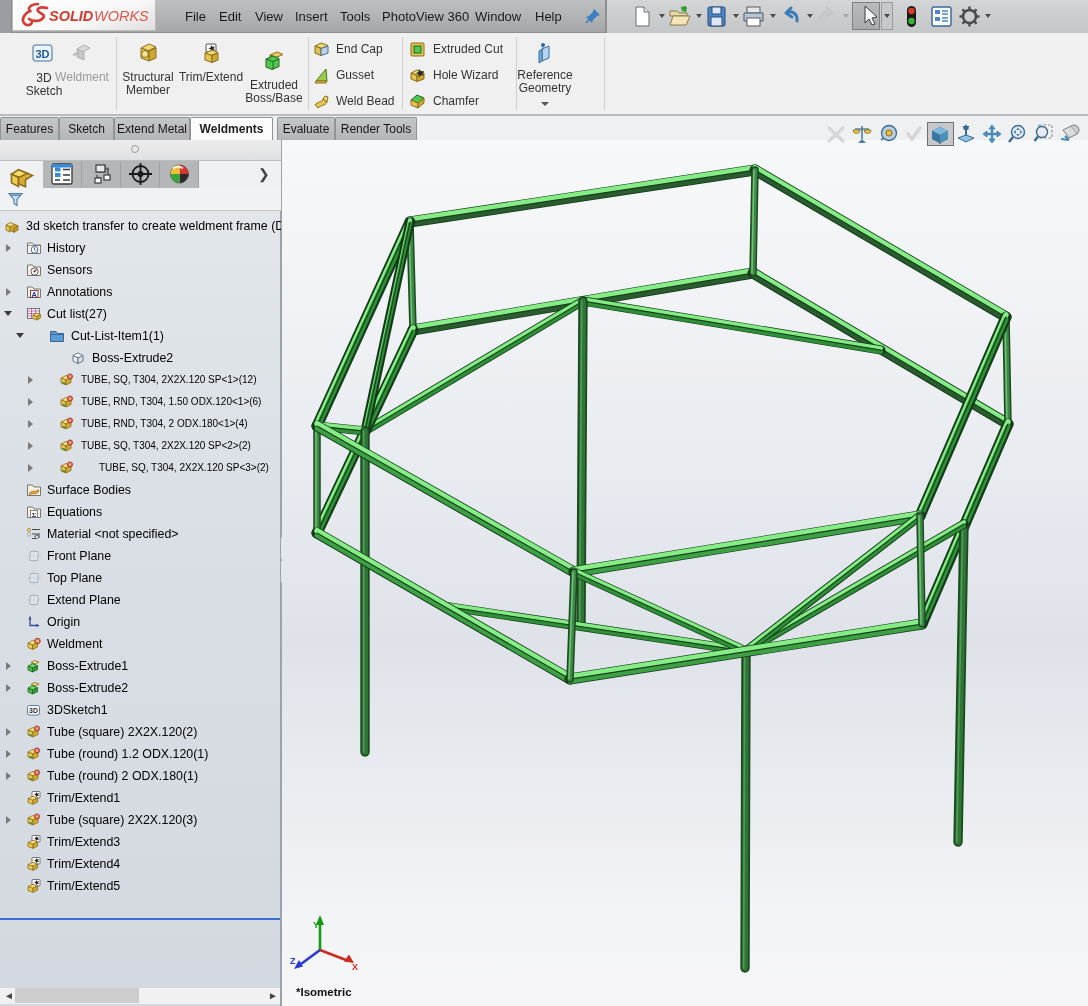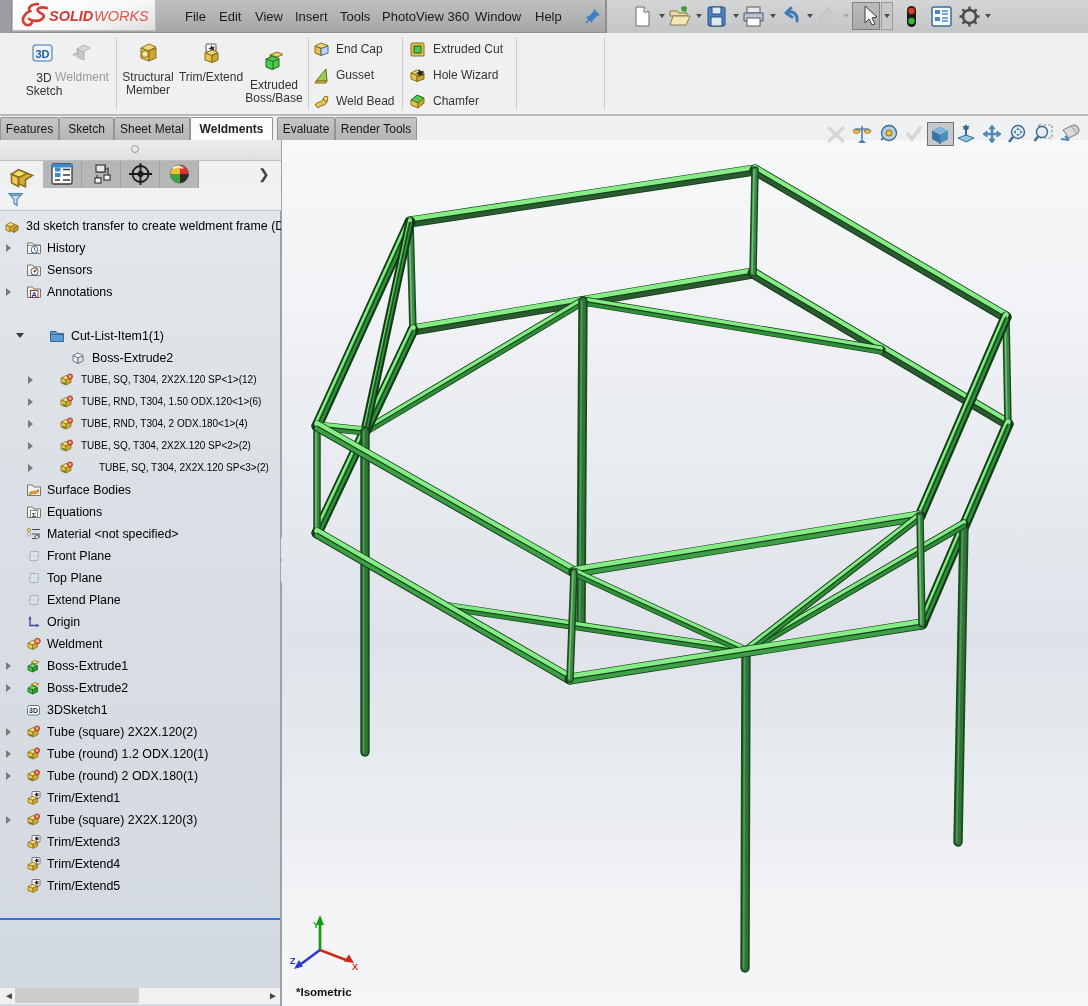--- a/index.html
+++ b/index.html
@@ -212,26 +212,36 @@
           <path d="M8 8.5 l7-2.5 v6 l-7 2.5z" fill="#caa832" stroke="#8a6c1a"></path>
           <path d="M10 2 l2 2.5 3-.8-1.8 2.6 1.8 2.4-3-.7-2 2.5-.4-3.2-2.9-1.1 2.9-1.1z" fill="#2a2a2a"></path>
         </svg></div>
  <div class="rrow" style="left:433px;top:35px">Hole Wizard</div>
  <div class="rrow" style="left:409px;top:60px"><svg width="17" height="17" viewBox="0 0 17 17" style="vertical-align:-4px">
           <path d="M2 7 L8 2 L15 5 L9 10 Z" fill="#52c552" stroke="#1a6a1a"></path>
           <path d="M2 7 l7 3 v5 l-7-3z" fill="#e3c44e" stroke="#8a6c1a"></path>
           <path d="M9 10 l6-5 v5 l-6 5z" fill="#caa832" stroke="#8a6c1a"></path>
         </svg></div>
  <div class="rrow" style="left:433px;top:61px">Chamfer</div>
+ <div class="rbtn" style="left:512px;top:8px;width:66px">
+  <svg width="24" height="24" viewBox="0 0 24 24">
+          <circle cx="10" cy="4" r="2" fill="#2a6aaa"></circle>
+          <path d="M10 6 v4" stroke="#2a6aaa"></path>
+          <path d="M9 8 l7-3 v12 l-7 3z" fill="#b5d4ef" stroke="#3a6a9a"></path>
+          <path d="M6 10 l3-2 v12 l-3 2z" fill="#7aaed6" stroke="#3a6a9a"></path>
+        </svg>
+  <div>Reference<br>Geometry</div>
+  <div style="margin-top:3px;display:inline-block;width:0;height:0;border-left:4px solid transparent;border-right:4px solid transparent;border-top:4.5px solid #555"></div>
+ </div>
 </div>
 
 <div id="tabstrip">
  <div class="tab" style="left:0px;width:59px">Features</div>
  <div class="tab" style="left:59px;width:55px">Sketch</div>
- <div class="tab" style="left:114px;width:76px">Sheet Metal</div>
+ <div class="tab" style="left:114px;width:76px">Extend Metal</div>
  <div class="tab active" style="left:190px;width:83px">Weldments</div>
  <div class="tab" style="left:277px;width:58px">Evaluate</div>
  <div class="tab" style="left:335px;width:82px">Render Tools</div>
 </div>
 
 <div id="panel">
  <div id="panelhead"><svg width="280" height="17">
           <circle cx="135" cy="9" r="3.5" fill="#e8e8e8" stroke="#9a9a9a"></circle>
         </svg></div>
  <div id="ptabs">
@@ -306,20 +316,31 @@
         <span class="txt" style="left:47px">Sensors</span>
       </div>
 <div class="trow" style="top:141px">
         <div class="arr" style="left:6px"></div>
         <svg class="tico" style="left:26px" viewBox="0 0 16 16">
           <path d="M1.5 3 h5 l1.5 2 h6.5 v8.5 h-13z" fill="#f7f3e4" stroke="#6a6a6a" stroke-width="0.9"></path>
           <rect x="4.5" y="6.5" width="7.5" height="7" fill="#fff" stroke="#8a2a2a" stroke-width="0.9"></rect>
           <text x="8.2" y="12.6" text-anchor="middle" font-size="7.5" font-weight="bold" fill="#1a3a9a" font-family="Liberation Sans">A</text>
         </svg>
         <span class="txt" style="left:47px">Annotations</span>
+      </div>
+<div class="trow" style="top:163px">
+        <div class="arrd" style="left:4px"></div>
+        <svg class="tico" style="left:26px" viewBox="0 0 16 16">
+          <rect x="1.5" y="2.5" width="12" height="10" fill="#fdfdfd" stroke="#5a5a5a" stroke-width="0.8"></rect>
+          <path d="M1.5 5 h12 M1.5 7.5 h12 M1.5 10 h12 M5.5 2.5 v10 M9.5 2.5 v10" stroke="#b43a8a" stroke-width="0.7"></path>
+          <path d="M7 9 l4-2 3.5 1.5-4 2z" fill="#f4de86" stroke="#8a6c1a" stroke-width="0.7"></path>
+          <path d="M7 9 l4 1.5 v3.5 l-4-1.5z" fill="#e8c84e" stroke="#8a6c1a" stroke-width="0.7"></path>
+          <path d="M11 10.5 l3.5-2 v3.5 l-3.5 2z" fill="#d4a832" stroke="#8a6c1a" stroke-width="0.7"></path>
+        </svg>
+        <span class="txt" style="left:47px">Cut list(27)</span>
       </div>
 <div class="trow" style="top:185px">
         <div class="arrd" style="left:16px"></div>
         <svg class="tico" style="left:49px" viewBox="0 0 16 16">
           <path d="M1.5 3.5 h5.5 l1.5 2 h6 v8 h-13z" fill="#5b9bd5" stroke="#2a5a8a" stroke-width="0.9"></path>
           <path d="M1.5 6.5 h13" stroke="#2a5a8a" stroke-width="0.7"></path>
         </svg>
         <span class="txt" style="left:71px">Cut-List-Item1(1)</span>
       </div>
 <div class="trow" style="top:207px">

